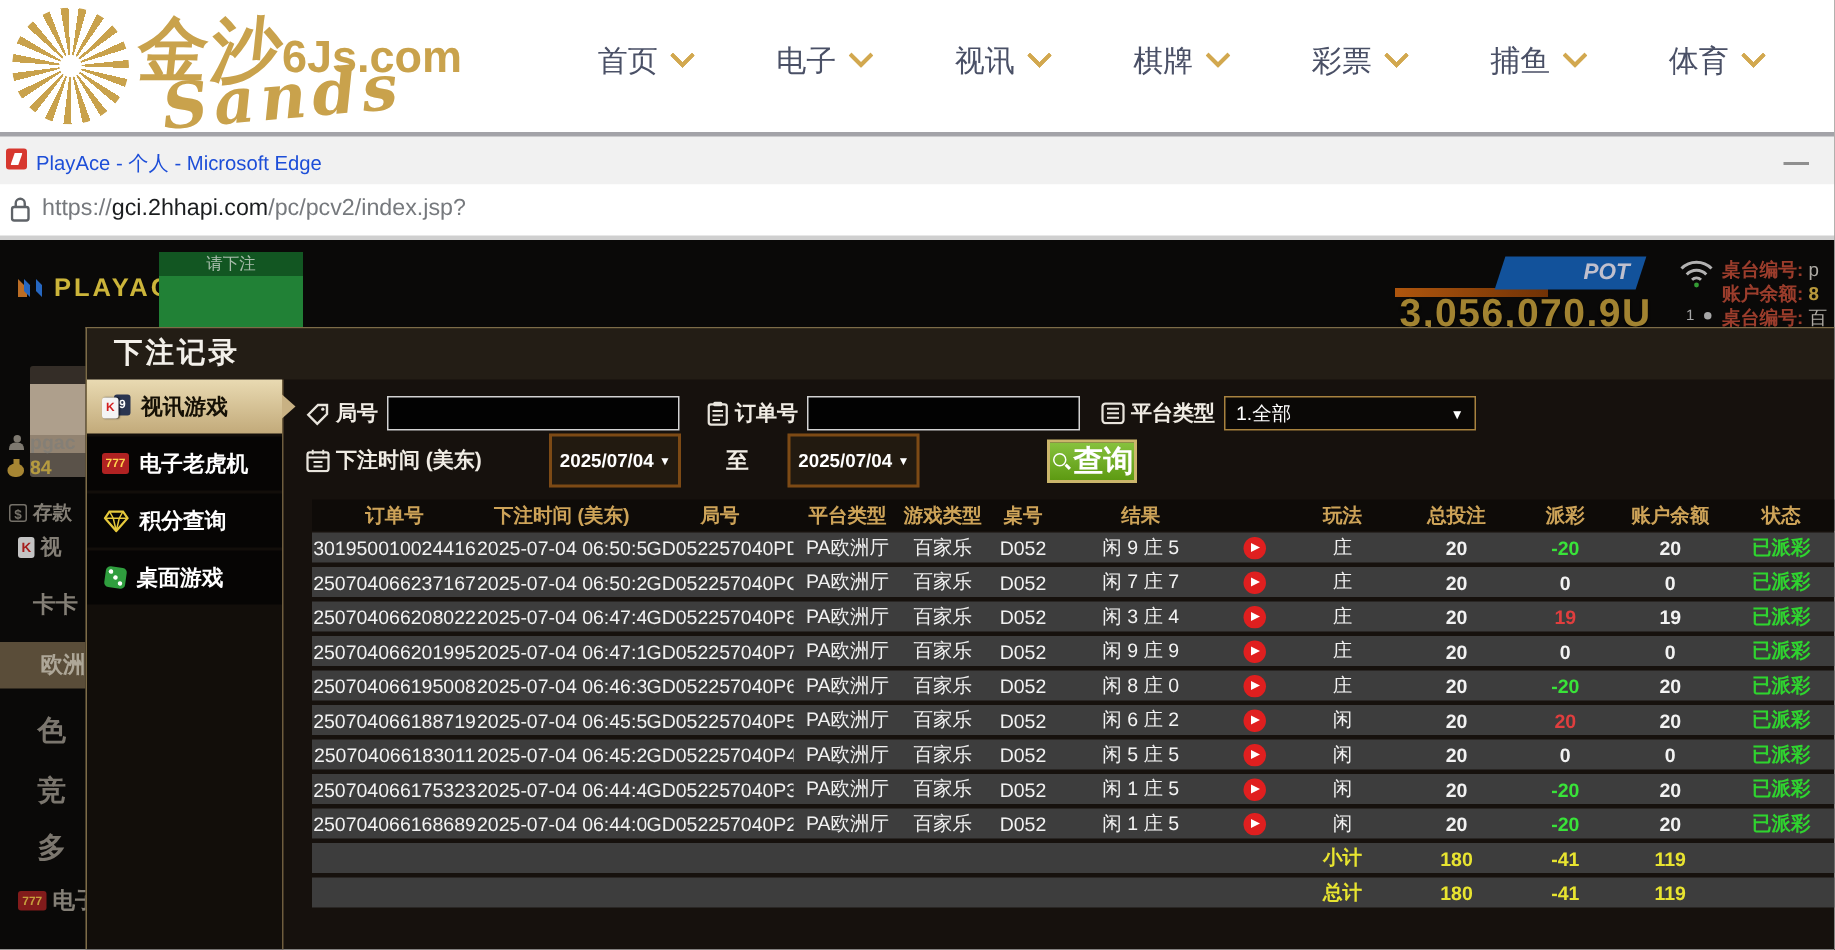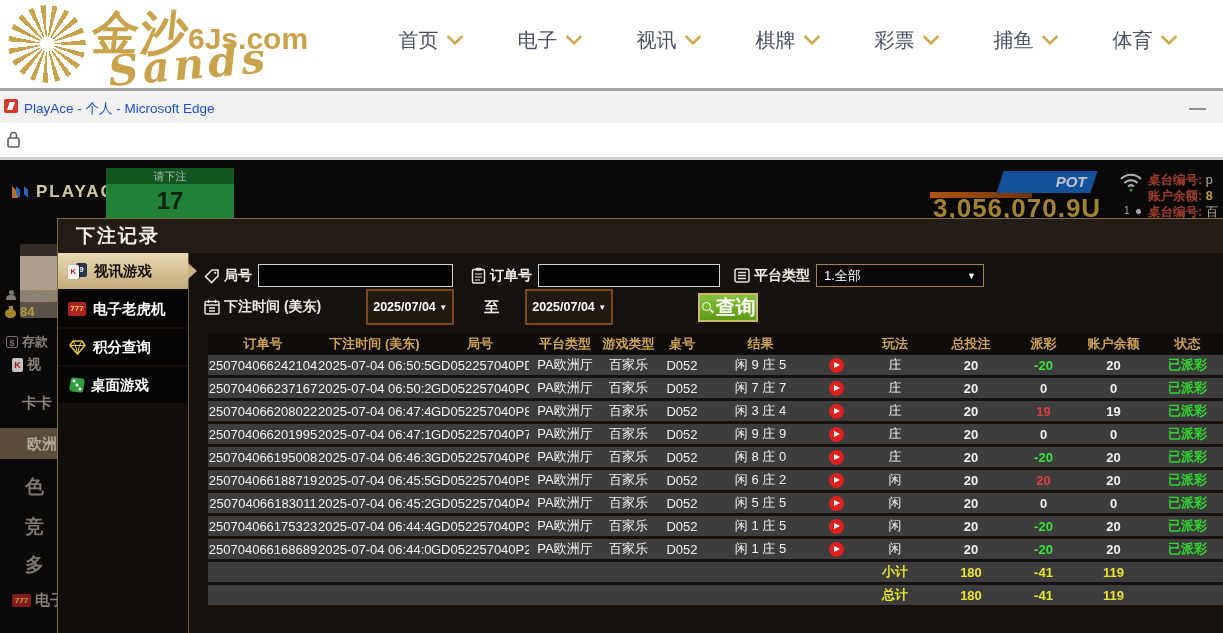--- a/index.html
+++ b/index.html
@@ -30,22 +30,22 @@
   .urlbar{position:absolute;left:0;top:123px;width:1223px;height:34px;background:#fff;}
   .lock{position:absolute;left:7px;top:8px;}
   .url-text{position:absolute;left:28px;top:7px;font-size:15.5px;color:#76797d;}
   .url-text .domain{color:#1b1d1f;}
   .url-divider{position:absolute;left:0;top:157px;width:1223px;height:3px;background:#cfcfcf;}
 
   
   .lobby{position:absolute;left:0;top:160px;width:1223px;height:473px;background:#0a0908;}
   .bg-layer{position:absolute;inset:0;opacity:.8;z-index:1;}
   .pa-brand{position:absolute;left:10px;top:22px;display:flex;align-items:center;gap:6px;}
-  .pa-text{font-size:17px;font-weight:bold;color:#fef9c3;letter-spacing:2px;}
-  .bet-box{position:absolute;left:106px;top:8px;width:128px;height:52px;background:#27a042;}
+  .pa-text{font-size:17px;font-weight:bold;color:#fde047;letter-spacing:2px;}
+  .bet-box{position:absolute;left:106px;top:8px;width:96px;height:52px;background:#27a042;}
   .bet-box .bp{height:16px;text-align:center;font-size:11px;color:#cfe9d4;background:rgba(0,40,12,.45);line-height:16px;}
   .bet-box .cd{text-align:center;font-size:24px;font-weight:bold;color:#10270f;line-height:34px;}
   .avatar{position:absolute;left:20px;top:84px;width:56px;height:74px;background:linear-gradient(#3f372f 0 16%,#d8c5ae 16% 62%,#b5a28c 62% 78%,#6f655a 78%);border-radius:2px;}
   .bg-line{position:absolute;color:#a39d92;font-size:13px;font-weight:bold;display:flex;align-items:center;gap:4px;}
   .person-ico{width:10px;height:10px;position:relative;}
   .person-ico::before{content:"";position:absolute;left:2.5px;top:0;width:5px;height:5px;border-radius:50%;background:#9b958a;}
   .person-ico::after{content:"";position:absolute;left:0;top:5.5px;width:10px;height:4.5px;border-radius:4px 4px 0 0;background:#9b958a;}
   .bag-ico{width:11px;height:12px;position:relative;}
   .bag-ico::before{content:"";position:absolute;left:0;top:3px;width:11px;height:9px;border-radius:50% 50% 45% 45%;background:#cfa63e;}
   .bag-ico::after{content:"";position:absolute;left:3.5px;top:0;width:4px;height:4px;background:#cfa63e;}
@@ -138,35 +138,35 @@
     <span class="edge-ico"></span>
     <span class="win-title">PlayAce - 个人 - Microsoft Edge</span>
     <span class="min-dash"></span>
   </div>
 
   <div class="urlbar">
     <svg class="lock" width="13" height="17" viewBox="0 0 13 17">
       <rect x="1" y="7" width="11" height="9" rx="1.5" fill="none" stroke="#5f6368" stroke-width="1.6"></rect>
       <path d="M3.5 7 V4.5 a3 3 0 0 1 6 0 V7" fill="none" stroke="#5f6368" stroke-width="1.6"></path>
     </svg>
+    <span class="url-text"><span>https://</span><span class="domain">gci.2hhapi.com</span><span>/pc/pcv2/index.jsp?</span></span>
   </div>
   <div class="url-divider"></div>
 
   <div class="lobby">
     <div class="bg-layer">
       <div class="pa-brand">
         <svg width="20" height="20" viewBox="0 0 20 20">
           <polygon points="2,16 2,4 8,10 8,16" fill="#e8872d"></polygon>
           <polygon points="6,4 14,12 14,4 18,8 18,16 10,8 10,16 6,12" fill="#2d7ff0"></polygon>
         </svg>
         <span class="pa-text">PLAYACE</span>
       </div>
       <div class="bet-box">
         <div class="bp">请下注</div>
-        <div class="cd">17</div>
       </div>
       <div class="avatar"></div>
       <div class="bg-line" style="left:6px;top:127px;">
         <span class="person-ico"></span>
         <span>pgac</span>
       </div>
       <div class="bg-line" style="left:5px;top:144px;color:#e0c04e;">
         <span class="bag-ico"></span>
         <span>84</span>
       </div>
@@ -303,21 +303,21 @@
               <div class="cell">桌号</div>
               <div class="cell">结果</div>
               <div class="cell"></div>
               <div class="cell">玩法</div>
               <div class="cell">总投注</div>
               <div class="cell">派彩</div>
               <div class="cell">账户余额</div>
               <div class="cell">状态</div>
             </div>
             <div class="trow">
-              <div class="cell">250704066242104</div>
+              <div class="cell">301950010024416</div>
               <div class="cell">2025-07-04 06:50:59</div>
               <div class="cell">GD052257040PD</div>
               <div class="cell">PA欧洲厅</div>
               <div class="cell">百家乐</div>
               <div class="cell">D052</div>
               <div class="cell">闲 9 庄 5</div>
               <div class="cell"><div class="play-btn"><div class="play-tri"></div></div></div>
               <div class="cell">庄</div>
               <div class="cell b">20</div>
               <div class="cell b loss">-20</div>

